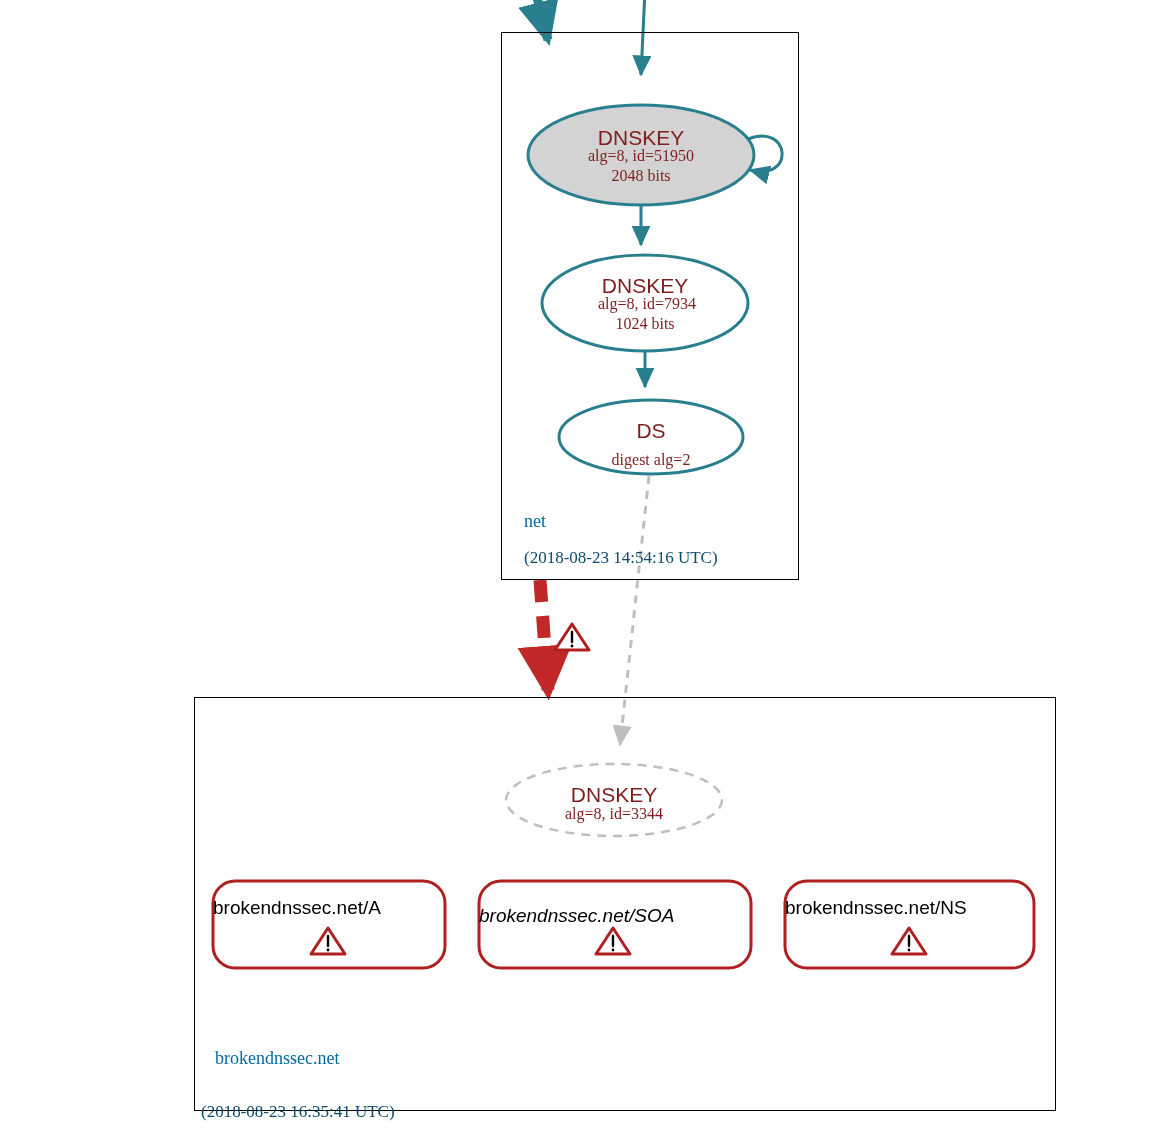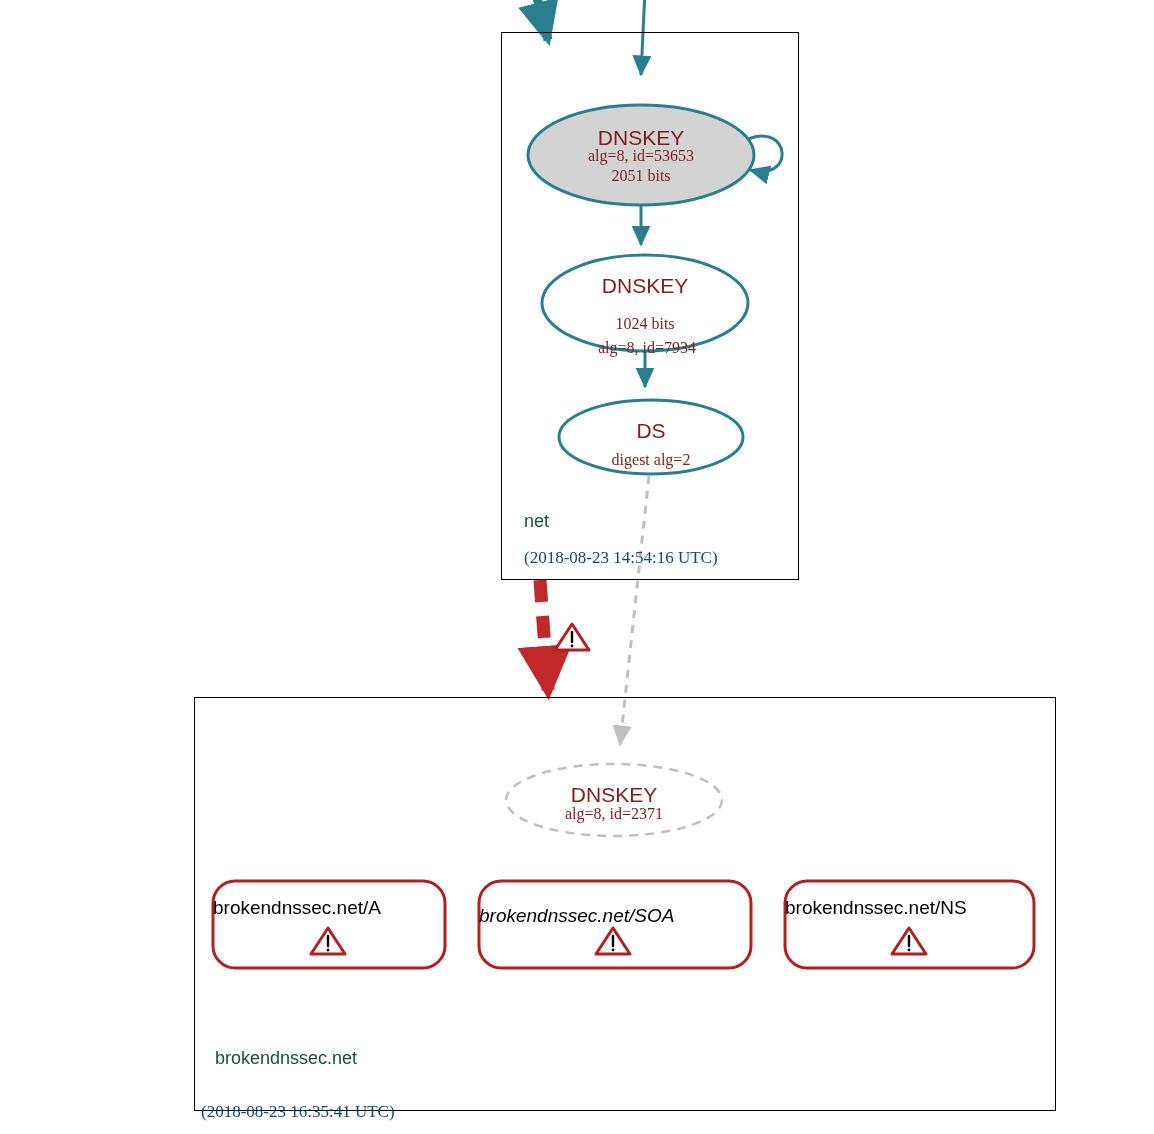--- a/index.html
+++ b/index.html
@@ -34,23 +34,23 @@
     height: 548px;
   }
   #zone-brokendnssec {
     left: 194px;
     top: 697px;
     width: 862px;
     height: 414px;
   }
   .zone-label {
     position: absolute;
-    font-family: Liberation Sans, sans-serif;
+    font-family: Liberation Serif, serif;
     font-size: 18px;
-    color: #14532d;
+    color: #0369a1;
     white-space: nowrap;
   }
   .zone-date {
     position: absolute;
     font-family: "Liberation Serif", serif;
     font-size: 17px;
     color: #0c4a6e;
     white-space: nowrap;
   }
   #net-label { left: 524px; top: 511px; }
@@ -151,28 +151,28 @@
 
 <div class="zone-box" id="zone-net"></div>
 <div class="zone-box" id="zone-brokendnssec"></div>
 
 <div class="zone-label" id="net-label">net</div>
 <div class="zone-date" id="net-date">(2018-08-23 14:54:16 UTC)</div>
 <div class="zone-label" id="bds-label">brokendnssec.net</div>
 <div class="zone-date" id="bds-date">(2018-08-23 16:35:41 UTC)</div>
 
 <div class="node-text node-title" style="left:541px; top:126px; width:200px;">DNSKEY</div>
-<div class="node-text node-sub" style="left:541px; top:147px; width:200px;">alg=8, id=53653</div>
-<div class="node-text node-sub" style="left:541px; top:167px; width:200px;">2051 bits</div>
+<div class="node-text node-sub" style="left:541px; top:147px; width:200px;">alg=8, id=51950</div>
+<div class="node-text node-sub" style="left:541px; top:167px; width:200px;">2048 bits</div>
 
 <div class="node-text node-title" style="left:545px; top:274px; width:200px;">DNSKEY</div>
-<div class="node-text node-sub" style="left:545px; top:295px; width:204px;margin-top:44px;">alg=8, id=7934</div>
+<div class="node-text node-sub" style="left:545px; top:295px; width:204px;">alg=8, id=7934</div>
 <div class="node-text node-sub" style="left:545px; top:315px; width:200px;">1024 bits</div>
 
 <div class="node-text node-title" style="left:551px; top:419px; width:200px;">DS</div>
 <div class="node-text node-sub" style="left:551px; top:441px; width:200px;margin-top:10px;">digest alg=2</div>
 
 <div class="node-text node-title" style="left:514px; top:783px; width:200px;">DNSKEY</div>
-<div class="node-text node-sub" style="left:514px; top:805px; width:200px;">alg=8, id=2371</div>
+<div class="node-text node-sub" style="left:514px; top:805px; width:200px;">alg=8, id=3344</div>
 
 <div class="rr-label" style="left:213px; top:897px; width:232px;">brokendnssec.net/A</div>
 <div class="rr-label" style="left:479px; top:905px; width:329px;font-style:italic;">brokendnssec.net/SOA</div>
 <div class="rr-label" style="left:785px; top:897px; width:280px;">brokendnssec.net/NS</div>
 
 </body></html>

